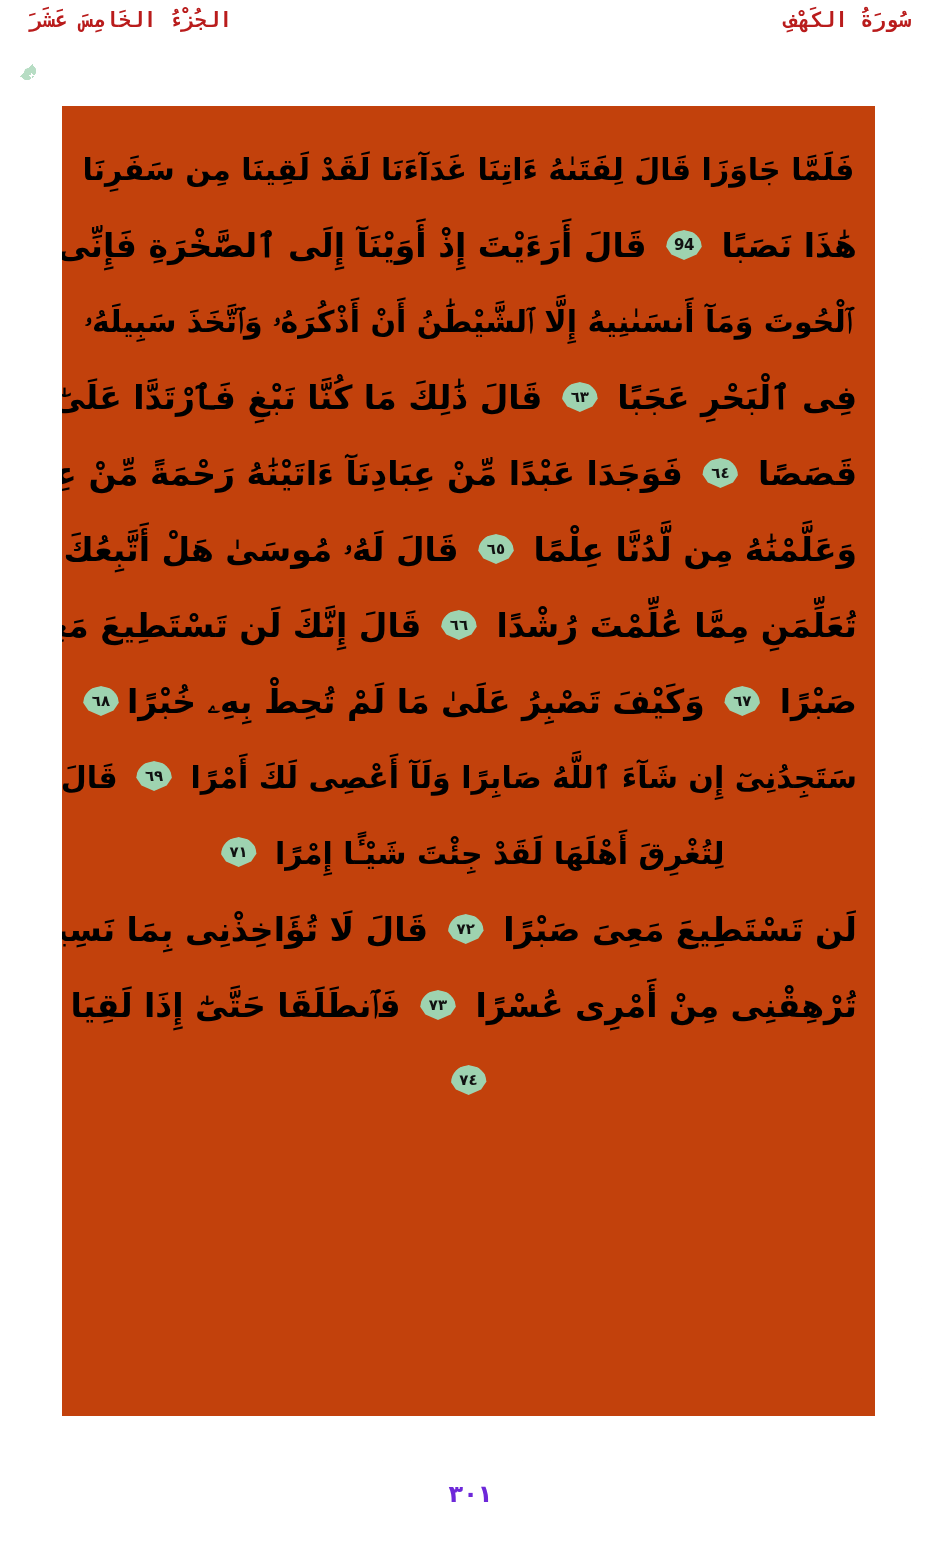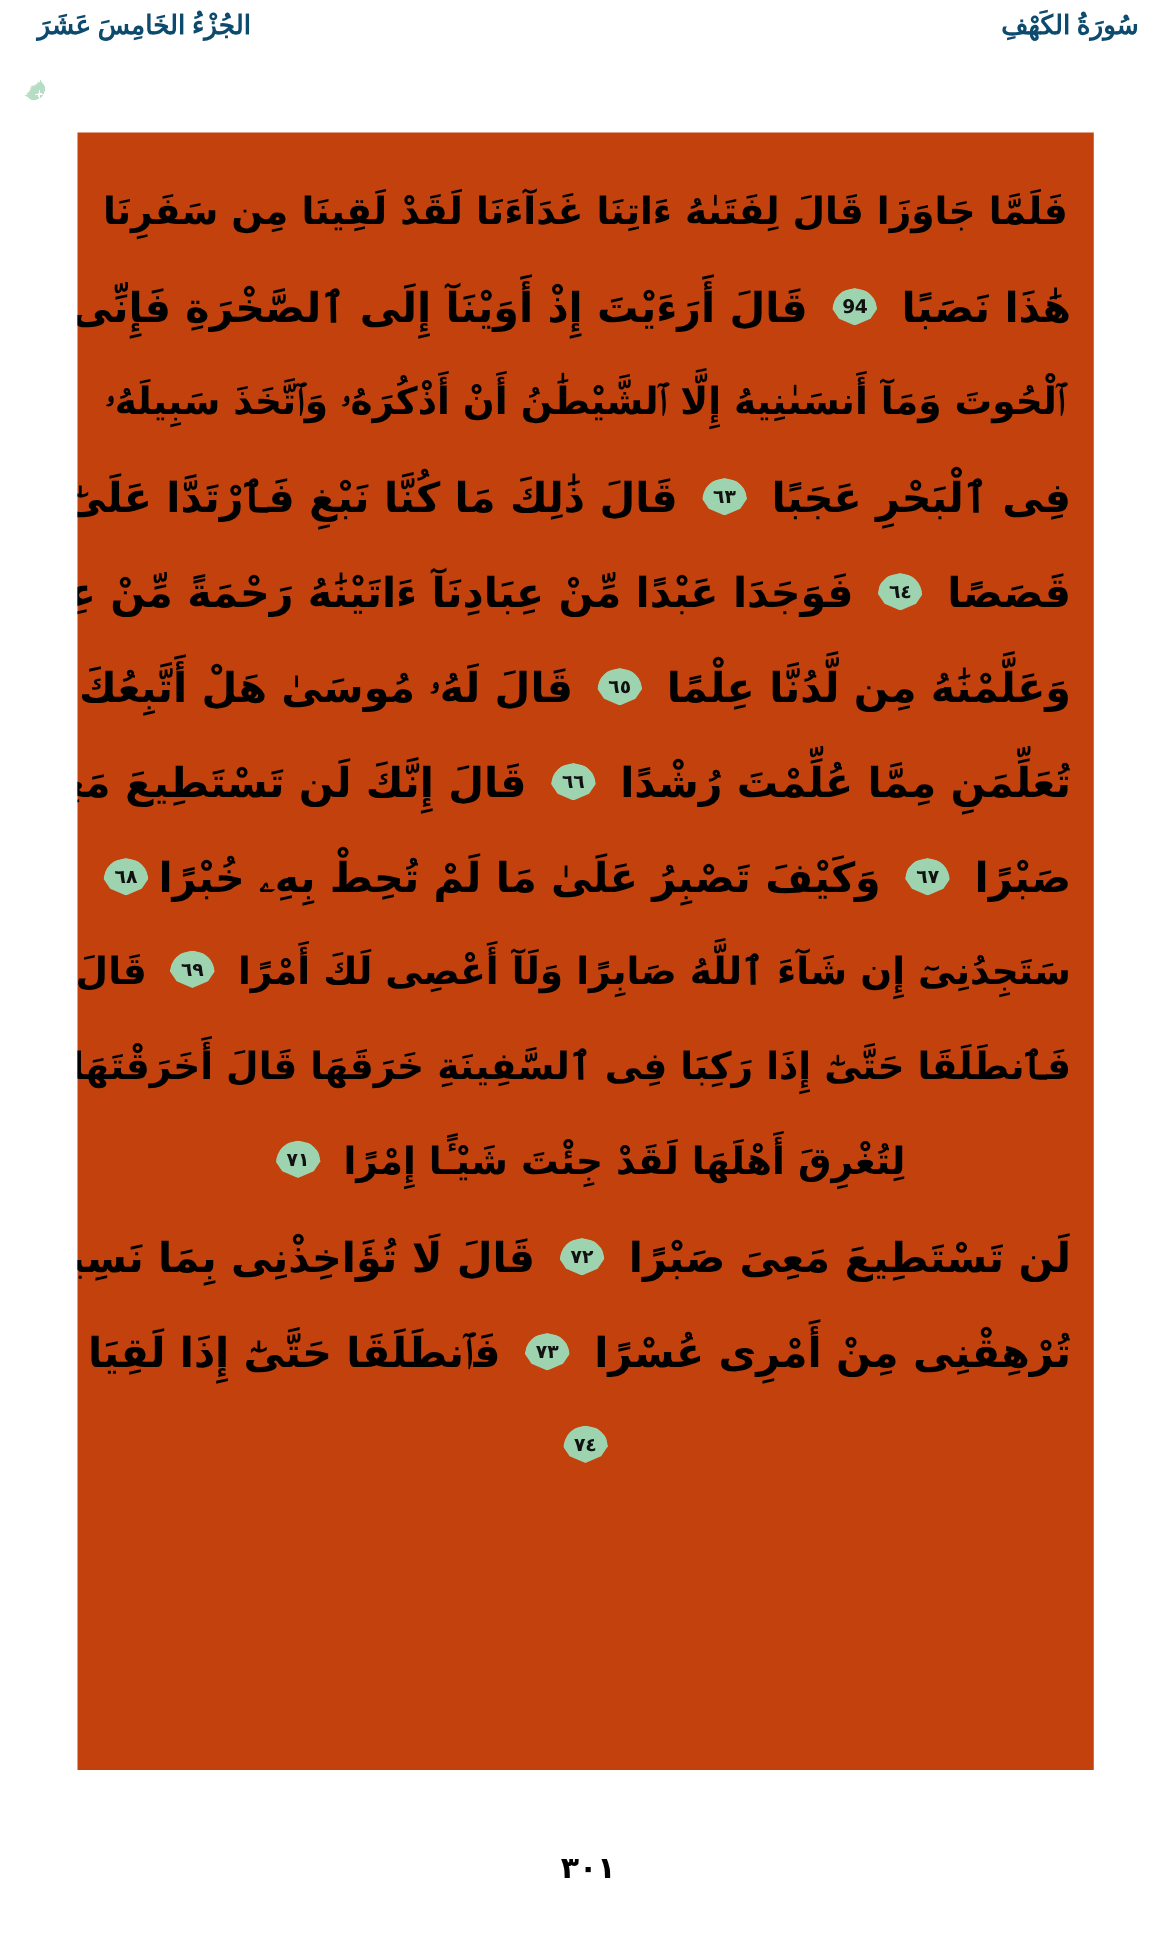--- a/index.html
+++ b/index.html
@@ -22,24 +22,24 @@
     left: 0;
     width: 941px;
     height: 46px;
     display: flex;
     align-items: flex-start;
     justify-content: space-between;
     padding: 0 30px;
     box-sizing: border-box;
   }
   .header-text {
-    font-family: Liberation Serif, serif;
+    font-family: Liberation Mono, monospace;
     font-size: 21px;
     font-weight: 700;
-    color: #0c4a6e;
+    color: #b91c1c;
     direction: rtl;
     white-space: nowrap;
     letter-spacing: 0px;
   }
   .header-left { text-align: left; }
   .header-right { text-align: right; }
 
   
   .frame-outer {
     position: absolute;
@@ -144,21 +144,21 @@
     position: absolute;
     left: 0;
     top: 1480px;
     width: 941px;
     text-align: center;
   }
   .page-number {
     font-family: "DejaVu Sans", sans-serif;
     font-size: 24px;
     font-weight: 700;
-    color: #000000;
+    color: #6d28d9;
   }
 </style>
 </head>
 <body>
 
 <div class="page-header">
   <div class="header-text header-left">سُورَةُ الكَهْفِ</div>
   <div class="header-text header-right">الجُزْءُ الخَامِسَ عَشَرَ</div>
 </div>
 
@@ -170,21 +170,20 @@
   <div class="quran-body" id="quran-body">
       <div class="ayah-line tight"><span>فَلَمَّا جَاوَزَا قَالَ لِفَتَىٰهُ ءَاتِنَا غَدَآءَنَا لَقَدْ لَقِينَا مِن سَفَرِنَا </span></div>
       <div class="ayah-line"><span>هَٰذَا نَصَبًا </span><span class="verse-marker"><span class="petal"></span><span class="num">94</span></span><span> قَالَ أَرَءَيْتَ إِذْ أَوَيْنَآ إِلَى ٱلصَّخْرَةِ فَإِنِّى نَسِيتُ</span></div>
       <div class="ayah-line tight"><span>ٱلْحُوتَ وَمَآ أَنسَىٰنِيهُ إِلَّا ٱلشَّيْطَٰنُ أَنْ أَذْكُرَهُۥ وَٱتَّخَذَ سَبِيلَهُۥ </span></div>
       <div class="ayah-line"><span>فِى ٱلْبَحْرِ عَجَبًا </span><span class="verse-marker"><span class="petal"></span><span class="num">٦٣</span></span><span> قَالَ ذَٰلِكَ مَا كُنَّا نَبْغِ فَٱرْتَدَّا عَلَىٰٓ ءَاثَارِهِمَا</span></div>
       <div class="ayah-line"><span>قَصَصًا </span><span class="verse-marker"><span class="petal"></span><span class="num">٦٤</span></span><span> فَوَجَدَا عَبْدًا مِّنْ عِبَادِنَآ ءَاتَيْنَٰهُ رَحْمَةً مِّنْ عِندِنَا</span></div>
       <div class="ayah-line"><span>وَعَلَّمْنَٰهُ مِن لَّدُنَّا عِلْمًا </span><span class="verse-marker"><span class="petal"></span><span class="num">٦٥</span></span><span> قَالَ لَهُۥ مُوسَىٰ هَلْ أَتَّبِعُكَ عَلَىٰٓ أَن</span></div>
       <div class="ayah-line"><span>تُعَلِّمَنِ مِمَّا عُلِّمْتَ رُشْدًا </span><span class="verse-marker"><span class="petal"></span><span class="num">٦٦</span></span><span> قَالَ إِنَّكَ لَن تَسْتَطِيعَ مَعِىَ</span></div>
       <div class="ayah-line"><span>صَبْرًا </span><span class="verse-marker"><span class="petal"></span><span class="num">٦٧</span></span><span> وَكَيْفَ تَصْبِرُ عَلَىٰ مَا لَمْ تُحِطْ بِهِۦ خُبْرًا</span><span class="verse-marker"><span class="petal"></span><span class="num">٦٨</span></span><span> قَالَ</span></div>
       <div class="ayah-line tight"><span>سَتَجِدُنِىٓ إِن شَآءَ ٱللَّهُ صَابِرًا وَلَآ أَعْصِى لَكَ أَمْرًا </span><span class="verse-marker"><span class="petal"></span><span class="num">٦٩</span></span><span> قَالَ فَإِنِ</span></div>
-      <div class="ayah-line tight"><span>فَٱنطَلَقَا حَتَّىٰٓ إِذَا رَكِبَا فِى ٱلسَّفِينَةِ خَرَقَهَا قَالَ أَخَرَقْتَهَا </span></div>
       <div class="ayah-line tight"><span>لِتُغْرِقَ أَهْلَهَا لَقَدْ جِئْتَ شَيْـًٔا إِمْرًا </span><span class="verse-marker"><span class="petal"></span><span class="num">٧١</span></span></div>
       <div class="ayah-line"><span>لَن تَسْتَطِيعَ مَعِىَ صَبْرًا </span><span class="verse-marker"><span class="petal"></span><span class="num">٧٢</span></span><span> قَالَ لَا تُؤَاخِذْنِى بِمَا نَسِيتُ وَلَا</span></div>
       <div class="ayah-line"><span>تُرْهِقْنِى مِنْ أَمْرِى عُسْرًا </span><span class="verse-marker"><span class="petal"></span><span class="num">٧٣</span></span><span> فَٱنطَلَقَا حَتَّىٰٓ إِذَا لَقِيَا غُلَٰمًا فَقَتَلَهُۥ</span></div>
       <div class="ayah-line tight"><span class="verse-marker"><span class="petal"></span><span class="num">٧٤</span></span></div>
     </div>
 </div>
 
 <div class="page-footer">
   <span class="page-number">٣٠١</span>
 </div>

